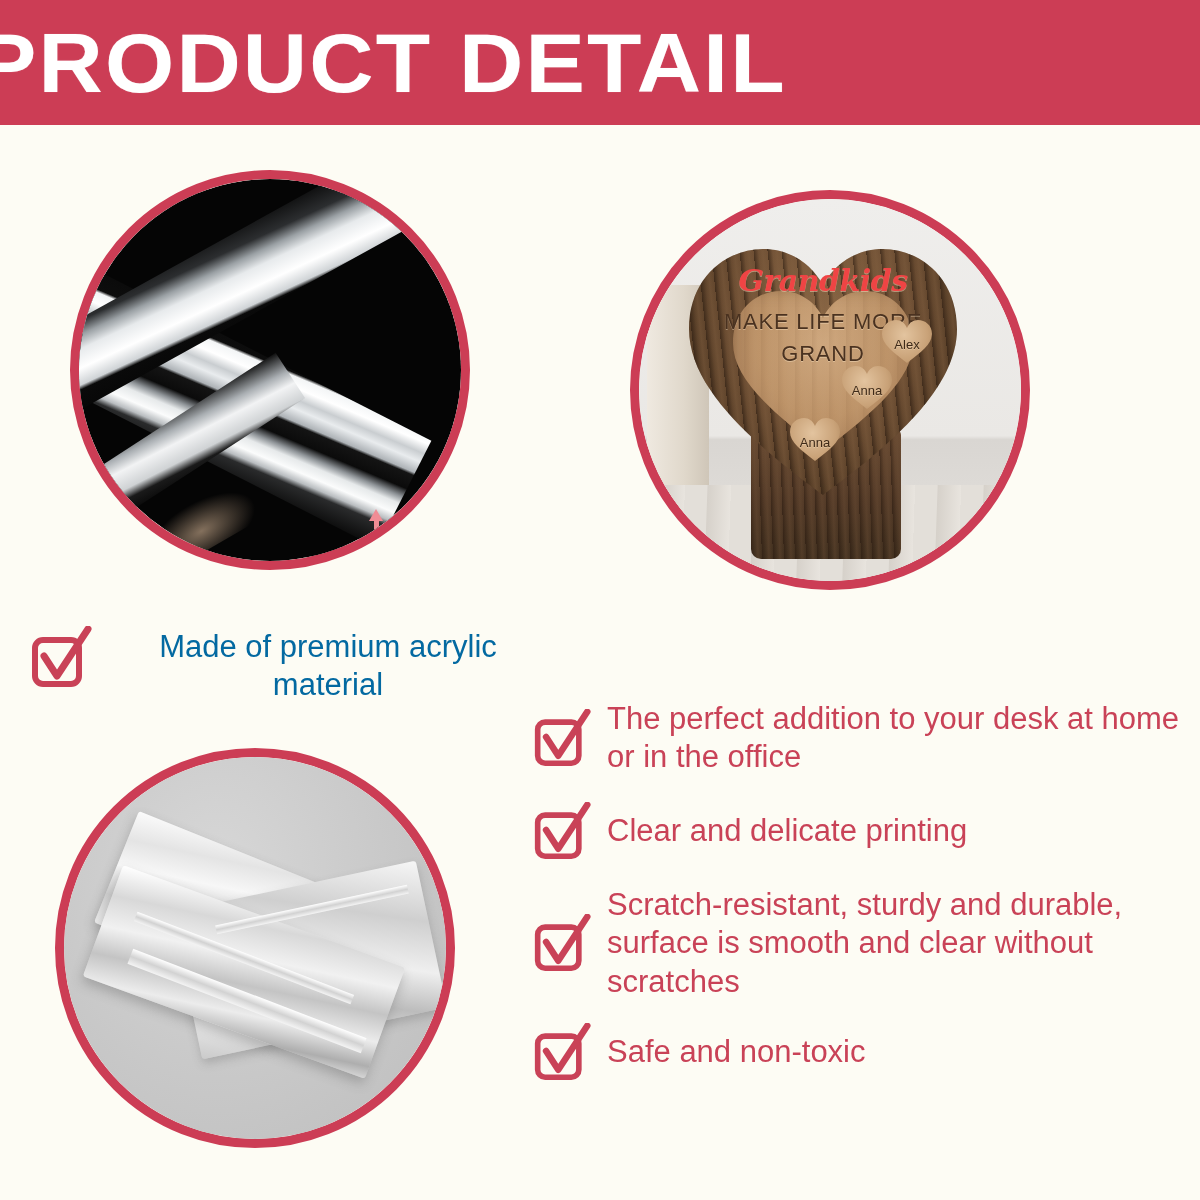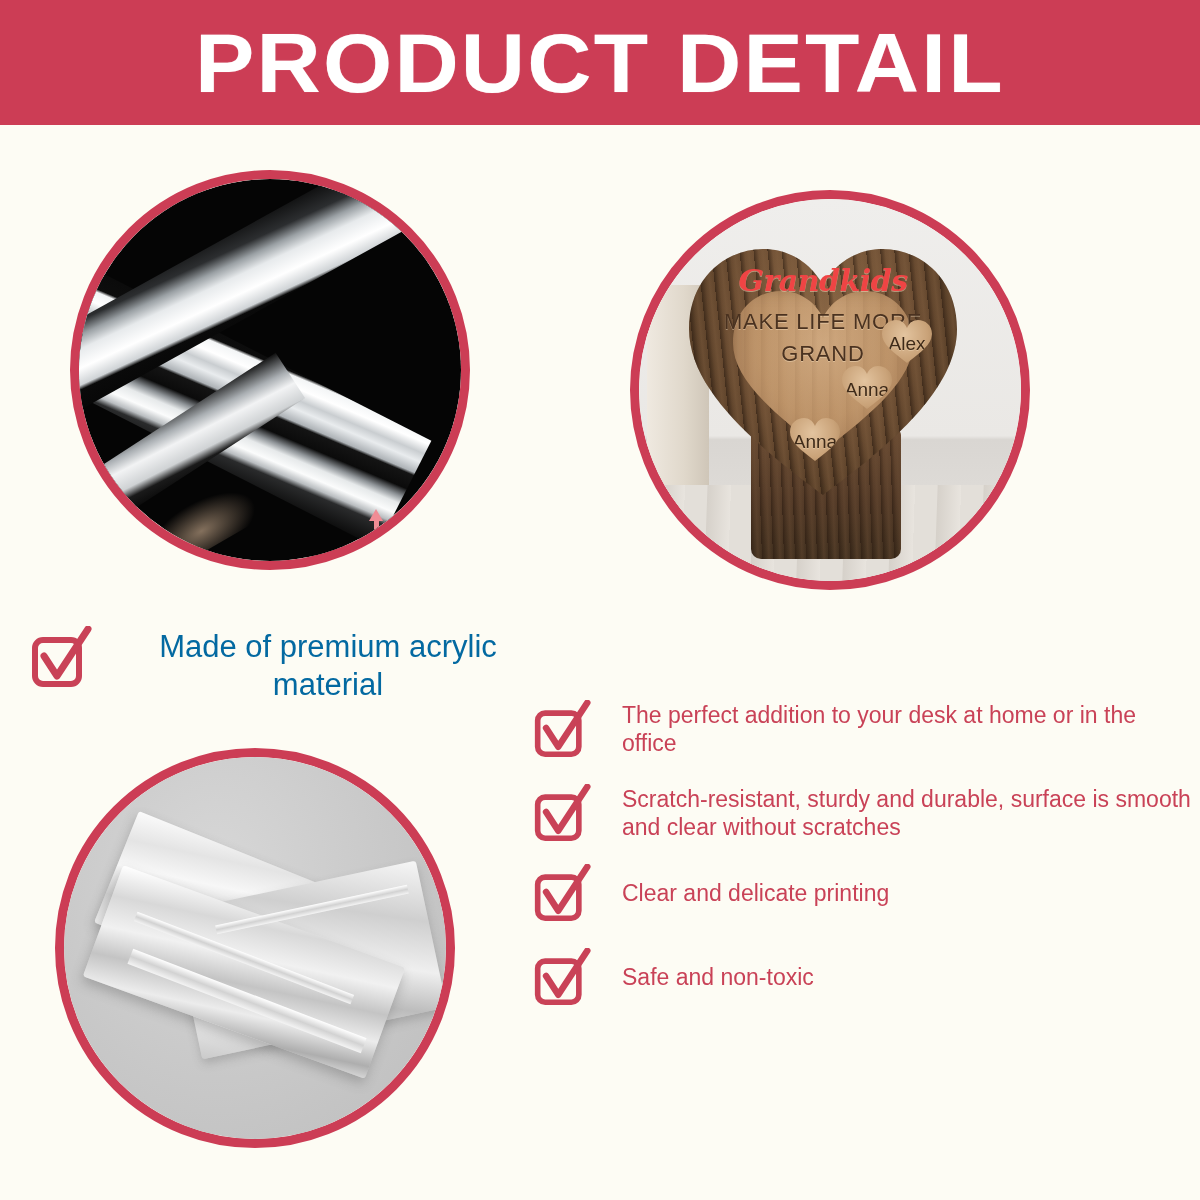--- a/index.html
+++ b/index.html
@@ -16,21 +16,21 @@
   }
 
   
   .banner {
     position: absolute;
     left: 0; top: 0;
     width: 1200px; height: 125px;
     background: #cc3d55;
     display: flex;
     align-items: center;
-    justify-content: center;
+    justify-content: flex-start;
   }
   .banner-title {
     color: #ffffff;
     font-family: "Liberation Sans Narrow", "Liberation Sans", sans-serif;
     font-weight: bold;
     font-size: 84px;
     letter-spacing: 2px;
     line-height: 1;
     transform: scaleX(1.06);
     white-space: nowrap;
@@ -223,21 +223,21 @@
     background: radial-gradient(ellipse at 45% 35%, #e2c29c 0%, #cda madeup 0%, #c9a278 55%, #a57f55 100%);
     background: radial-gradient(ellipse at 45% 35%, #e3c49f 0%, #c9a278 58%, #a17b52 100%);
     clip-path: path("M26 44 C 12 33, 1 25, 1 15 C 1 6, 8 1, 15 1 C 20 1, 24 4, 26 9 C 28 4, 32 1, 37 1 C 44 1, 51 6, 51 15 C 51 25, 40 33, 26 44 Z");
     box-shadow: 0 1px 2px rgba(50,30,15,0.5);
     display: flex;
     align-items: center;
     justify-content: center;
   }
   .name-heart span {
     font-family: "Liberation Sans Narrow", "Liberation Sans", sans-serif;
-    font-size: 19px;
+    font-size: 13px;
     color: #3e2a18;
     margin-top: 4px;
     text-shadow: 0 1px 0 rgba(255,235,205,0.35);
   }
   #name-heart-alex  { left: 200px; top: 82px; }
   #name-heart-sadie { left: 160px; top: 128px; }
   #name-heart-anna  { left: 108px; top: 180px; text-align: center; }
 
   
   #medallion-sheets {
@@ -307,23 +307,22 @@
     width: 660px;
   }
   .feature-row {
     display: flex;
     align-items: center;
     gap: 16px;
     margin-bottom: 26px;
   }
   .feature-row .feature-text {
     color: #c94257;
-    font-size: 23px;
+    font-size: 31px;
     line-height: 1.23;
-    margin-left: 15px;
   }
   #feature-scratch { margin-bottom: 22px; }
 </style>
 </head>
 <body>
 
 <div class="banner">
   <div class="banner-title">PRODUCT DETAIL</div>
 </div>
 
@@ -398,37 +397,37 @@
 <div id="feature-list">
 
   <div class="feature-row">
     <svg class="check-icon" width="58" height="58" viewBox="0 0 62 62">
       <rect x="5" y="14" width="44" height="44" rx="8" ry="8" fill="none" stroke="#c94257" stroke-width="6"></rect>
       <path d="M14 30 L27 50 L58 3" fill="none" stroke="#c94257" stroke-width="7" stroke-linecap="round" stroke-linejoin="round"></path>
     </svg>
     <div class="feature-text">The perfect addition to your desk at home or in the office</div>
   </div>
 
+  <div class="feature-row">
+    <svg class="check-icon" width="58" height="58" viewBox="0 0 62 62">
+      <rect x="5" y="14" width="44" height="44" rx="8" ry="8" fill="none" stroke="#c94257" stroke-width="6"></rect>
+      <path d="M14 30 L27 50 L58 3" fill="none" stroke="#c94257" stroke-width="7" stroke-linecap="round" stroke-linejoin="round"></path>
+    </svg>
+    <div class="feature-text">Clear and delicate printing</div>
+  </div>
+
   <div class="feature-row" id="feature-scratch">
     <svg class="check-icon" width="58" height="58" viewBox="0 0 62 62">
       <rect x="5" y="14" width="44" height="44" rx="8" ry="8" fill="none" stroke="#c94257" stroke-width="6"></rect>
       <path d="M14 30 L27 50 L58 3" fill="none" stroke="#c94257" stroke-width="7" stroke-linecap="round" stroke-linejoin="round"></path>
     </svg>
     <div class="feature-text">Scratch-resistant, sturdy and durable, surface is smooth and clear without scratches</div>
   </div>
 
   <div class="feature-row">
     <svg class="check-icon" width="58" height="58" viewBox="0 0 62 62">
       <rect x="5" y="14" width="44" height="44" rx="8" ry="8" fill="none" stroke="#c94257" stroke-width="6"></rect>
       <path d="M14 30 L27 50 L58 3" fill="none" stroke="#c94257" stroke-width="7" stroke-linecap="round" stroke-linejoin="round"></path>
     </svg>
-    <div class="feature-text">Clear and delicate printing</div>
-  </div>
-
-  <div class="feature-row">
-    <svg class="check-icon" width="58" height="58" viewBox="0 0 62 62">
-      <rect x="5" y="14" width="44" height="44" rx="8" ry="8" fill="none" stroke="#c94257" stroke-width="6"></rect>
-      <path d="M14 30 L27 50 L58 3" fill="none" stroke="#c94257" stroke-width="7" stroke-linecap="round" stroke-linejoin="round"></path>
-    </svg>
     <div class="feature-text">Safe and non-toxic</div>
   </div>
 
 </div>
 
 </body></html>

